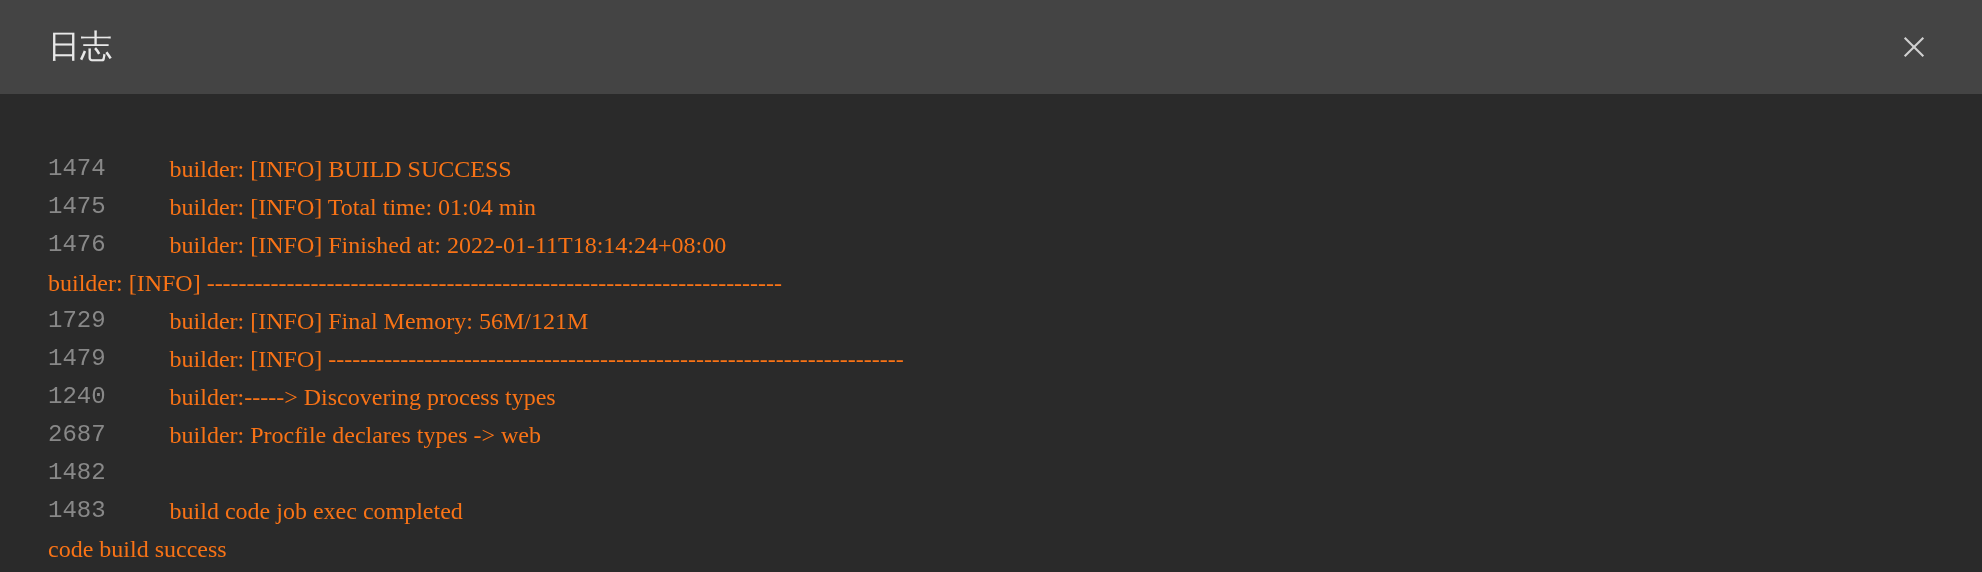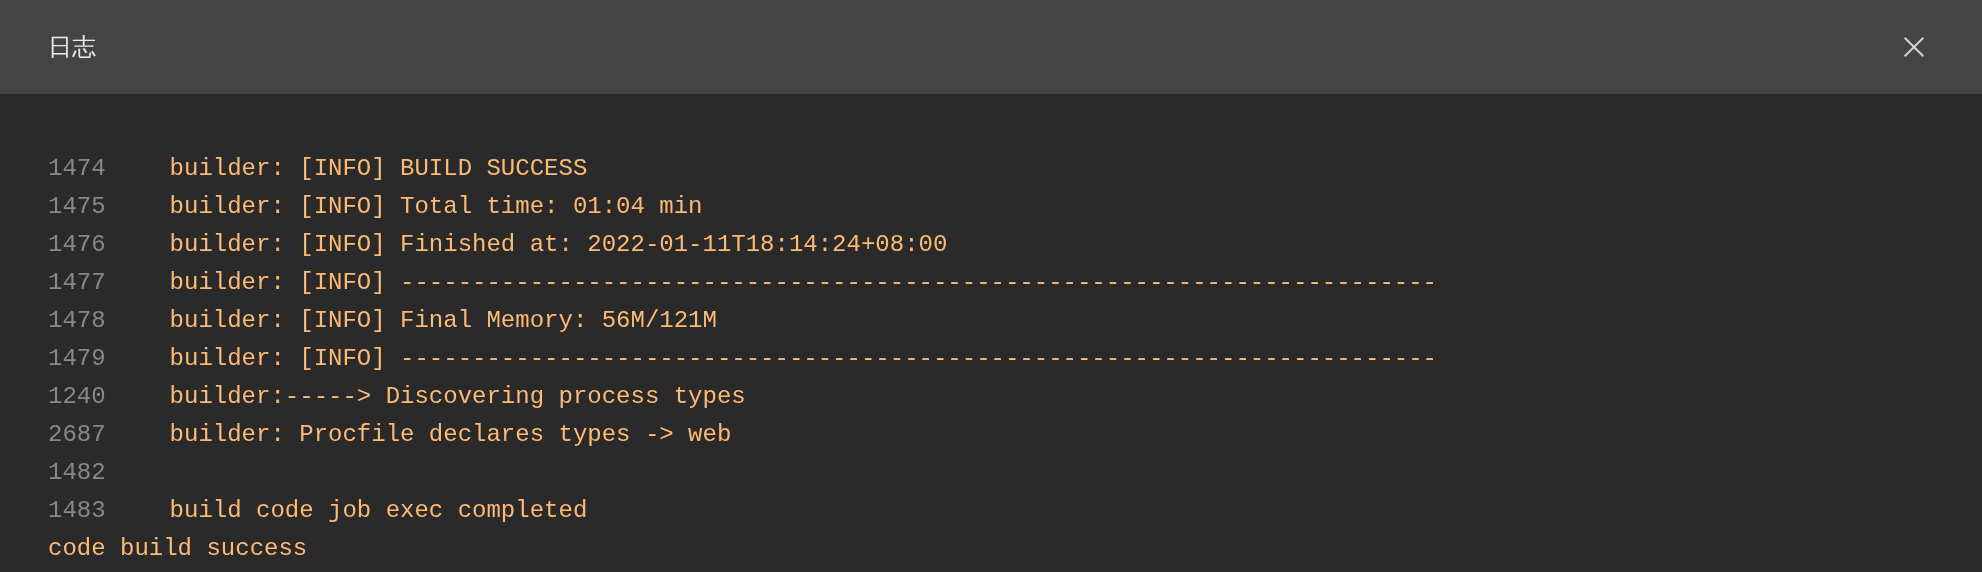--- a/index.html
+++ b/index.html
@@ -17,21 +17,21 @@
   .header {
     background: #444444;
     height: 94px;
     display: flex;
     align-items: center;
     justify-content: space-between;
     padding: 0 48px;
   }
   .title {
     color: #e8e8e8;
-    font-size: 24px;
+    font-size: 32px;
     font-weight: 400;
   }
   .close-btn {
     color: #d0d0d0;
     cursor: pointer;
     display: flex;
     align-items: center;
     justify-content: center;
     width: 40px;
     height: 40px;
@@ -52,21 +52,22 @@
     white-space: pre;
   }
   .line-number {
     color: #888888;
     min-width: 60px;
     text-align: right;
     user-select: none;
     padding-right: 64px;
   }
   .line-content {
-    color: #fdba74;
+    color: #f97316;
+    font-family: Liberation Serif, serif;
   }
 </style>
 </head>
 <body>
 
 <div class="header">
   <div class="title">日志</div>
   <div class="close-btn">
     <svg viewBox="0 0 24 24" fill="none" stroke="currentColor" stroke-width="1.8">
       <line x1="4" y1="4" x2="20" y2="20"></line>
@@ -82,25 +83,24 @@
   </div>
   <div class="log-line">
     <span class="line-number">1475</span>
     <span class="line-content">builder: [INFO] Total time: 01:04 min</span>
   </div>
   <div class="log-line">
     <span class="line-number">1476</span>
     <span class="line-content">builder: [INFO] Finished at: 2022-01-11T18:14:24+08:00</span>
   </div>
   <div class="log-line">
-    <span class="line-number">1477</span>
     <span class="line-content">builder: [INFO] ------------------------------------------------------------------------</span>
   </div>
   <div class="log-line">
-    <span class="line-number">1478</span>
+    <span class="line-number">1729</span>
     <span class="line-content">builder: [INFO] Final Memory: 56M/121M</span>
   </div>
   <div class="log-line">
     <span class="line-number">1479</span>
     <span class="line-content">builder: [INFO] ------------------------------------------------------------------------</span>
   </div>
   <div class="log-line">
     <span class="line-number">1240</span>
     <span class="line-content">builder:-----&gt; Discovering process types</span>
   </div>

